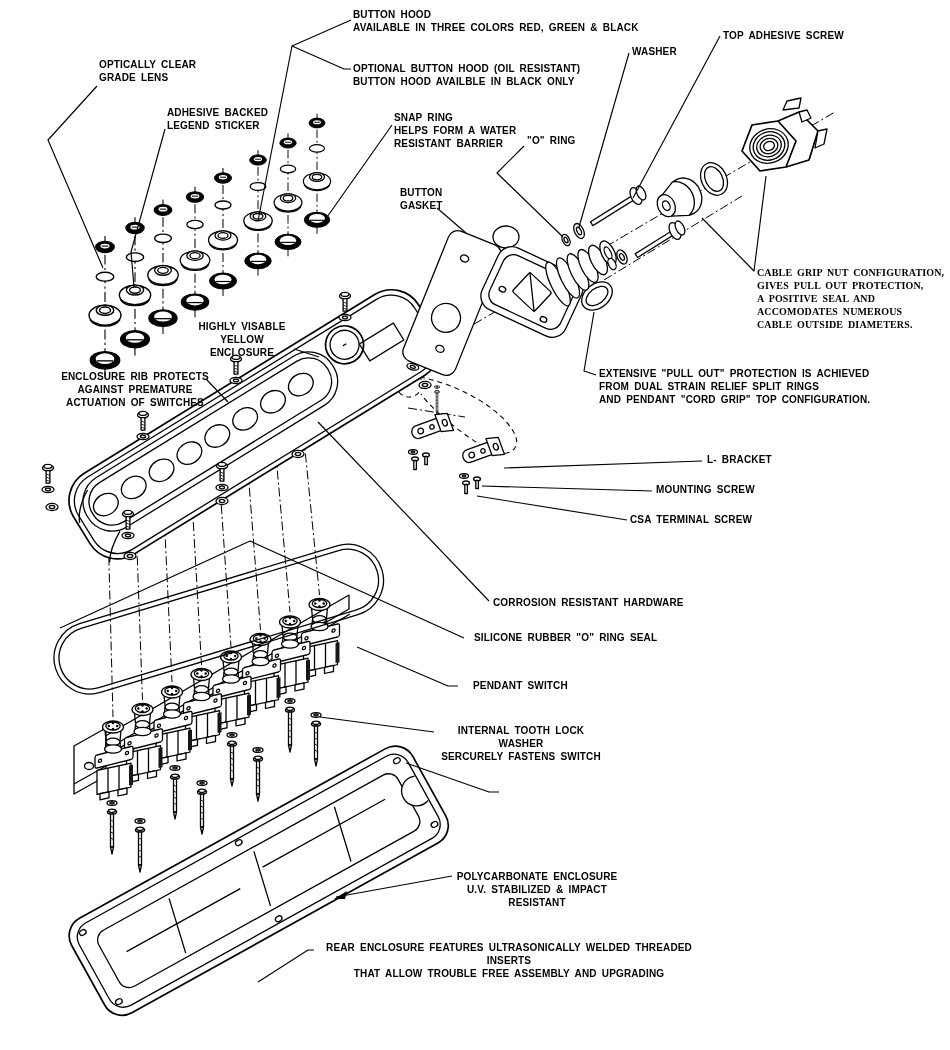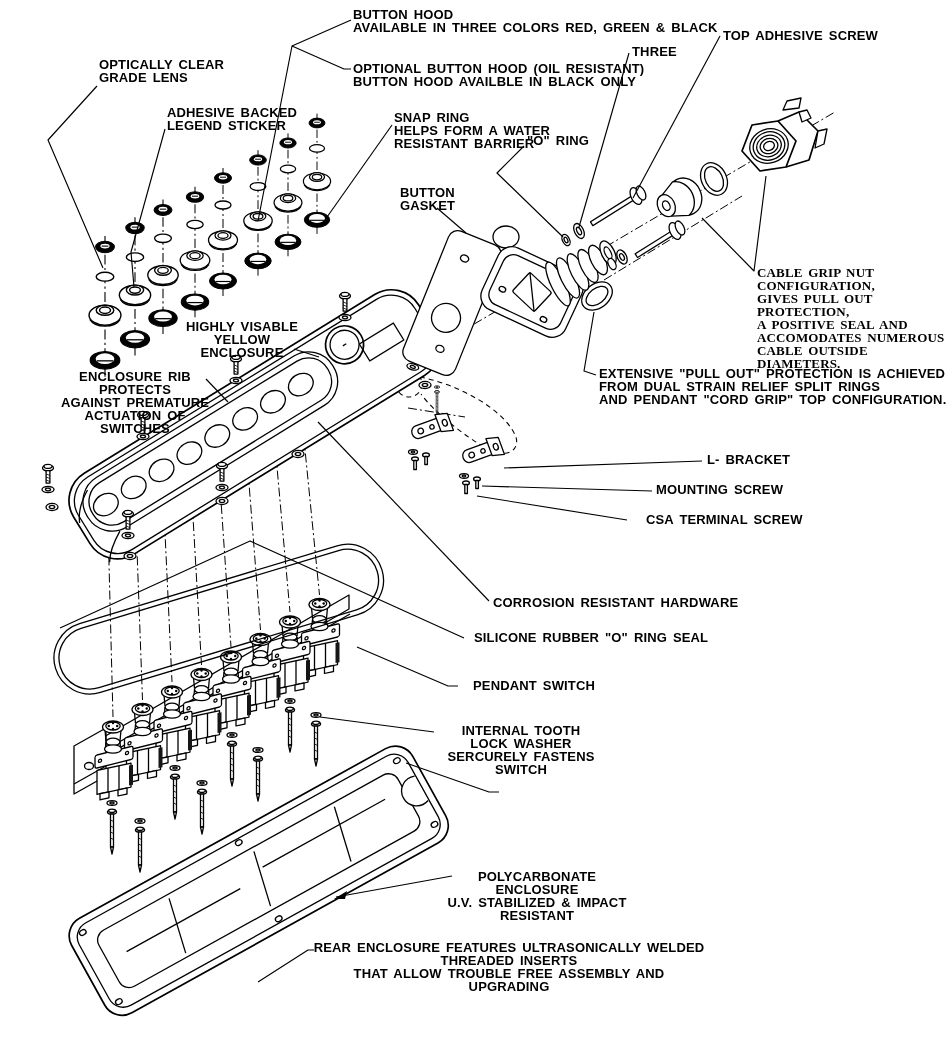--- a/index.html
+++ b/index.html
@@ -6,21 +6,21 @@
   #canvas{position:relative;width:950px;height:1050px;background:#fff;overflow:hidden;
           font-family:"Liberation Sans","DejaVu Sans",sans-serif;}
   svg{position:absolute;left:0;top:0;}
   .s{stroke:#000;fill:none;stroke-width:1.3;stroke-linejoin:round;}
   .sf{fill:#fff;stroke:#000;stroke-width:1.3;stroke-linejoin:round;}
   .sf2{fill:#fff;stroke:#000;stroke-width:1.7;stroke-linejoin:round;}
   .blk{fill:#000;stroke:#000;stroke-width:1;}
   .cl{stroke:#000;fill:none;stroke-width:1;stroke-dasharray:9 3 2 3;}
   .dsh{stroke:#000;fill:none;stroke-width:1.1;stroke-dasharray:5 4;}
   .ldr{stroke:#000;fill:none;stroke-width:1.15;stroke-linejoin:round;}
-  .lbl{position:absolute;color:#000;font-size:13px;line-height:13px;font-weight:bold;
+  .lbl{position:absolute;color:#000;font-size:10px;line-height:13px;font-weight:bold;
        letter-spacing:.15px;word-spacing:2.2px;white-space:pre-line;}
   .ctr{text-align:center;}
 </style>
 </head>
 <body>
 
 <div id="canvas">
 <svg width="950" height="1050" viewBox="0 0 950 1050">
   <defs>
     <g id="stack">
@@ -338,38 +338,38 @@
   <div class="lbl" style="left:99px;top:58px;">OPTICALLY CLEAR
 GRADE LENS</div>
   <div class="lbl" style="left:167px;top:106px;">ADHESIVE BACKED
 LEGEND STICKER</div>
   <div class="lbl" style="left:394px;top:111px;">SNAP RING
 HELPS FORM A WATER
 RESISTANT BARRIER</div>
   <div class="lbl" style="left:527px;top:134px;">"O" RING</div>
   <div class="lbl" style="left:400px;top:186px;">BUTTON
 GASKET</div>
-  <div class="lbl" style="left:632px;top:45px;">THREE</div>
+  <div class="lbl" style="left:632px;top:45px;">WASHER</div>
   <div class="lbl" style="left:723px;top:29px;">TOP ADHESIVE SCREW</div>
   <div class="lbl" style="left:757px;top:266px;font-family:Liberation Serif, serif;">CABLE GRIP NUT CONFIGURATION,
 GIVES PULL OUT PROTECTION,
 A POSITIVE SEAL AND
 ACCOMODATES NUMEROUS
 CABLE OUTSIDE DIAMETERS.</div>
   <div class="lbl" style="left:599px;top:367px;">EXTENSIVE "PULL OUT" PROTECTION IS ACHIEVED
 FROM DUAL STRAIN RELIEF SPLIT RINGS
 AND PENDANT "CORD GRIP" TOP CONFIGURATION.</div>
   <div class="lbl ctr" style="left:186px;top:320px;width:112px;">HIGHLY VISABLE
 YELLOW ENCLOSURE</div>
   <div class="lbl ctr" style="left:60px;top:370px;width:150px;">ENCLOSURE RIB PROTECTS
 AGAINST PREMATURE
 ACTUATION OF SWITCHES</div>
   <div class="lbl" style="left:707px;top:453px;">L- BRACKET</div>
   <div class="lbl" style="left:656px;top:483px;">MOUNTING SCREW</div>
-  <div class="lbl" style="left:630px;top:513px;margin-left:16px;">CSA TERMINAL SCREW</div>
+  <div class="lbl" style="left:630px;top:513px;">CSA TERMINAL SCREW</div>
   <div class="lbl" style="left:493px;top:596px;text-align:right;">CORROSION RESISTANT HARDWARE</div>
   <div class="lbl" style="left:474px;top:631px;">SILICONE RUBBER "O" RING SEAL</div>
   <div class="lbl" style="left:461px;top:679px;padding-left:12px;">PENDANT SWITCH</div>
   <div class="lbl ctr" style="left:440px;top:724px;width:162px;">INTERNAL TOOTH LOCK WASHER
 SERCURELY FASTENS SWITCH</div>
   <div class="lbl ctr" style="left:437px;top:870px;width:200px;">POLYCARBONATE ENCLOSURE
 U.V. STABILIZED &amp; IMPACT RESISTANT</div>
   <div class="lbl ctr" style="left:312px;top:941px;width:394px;">REAR ENCLOSURE FEATURES ULTRASONICALLY WELDED THREADED INSERTS
 THAT ALLOW TROUBLE FREE ASSEMBLY AND UPGRADING</div>
 </div>

